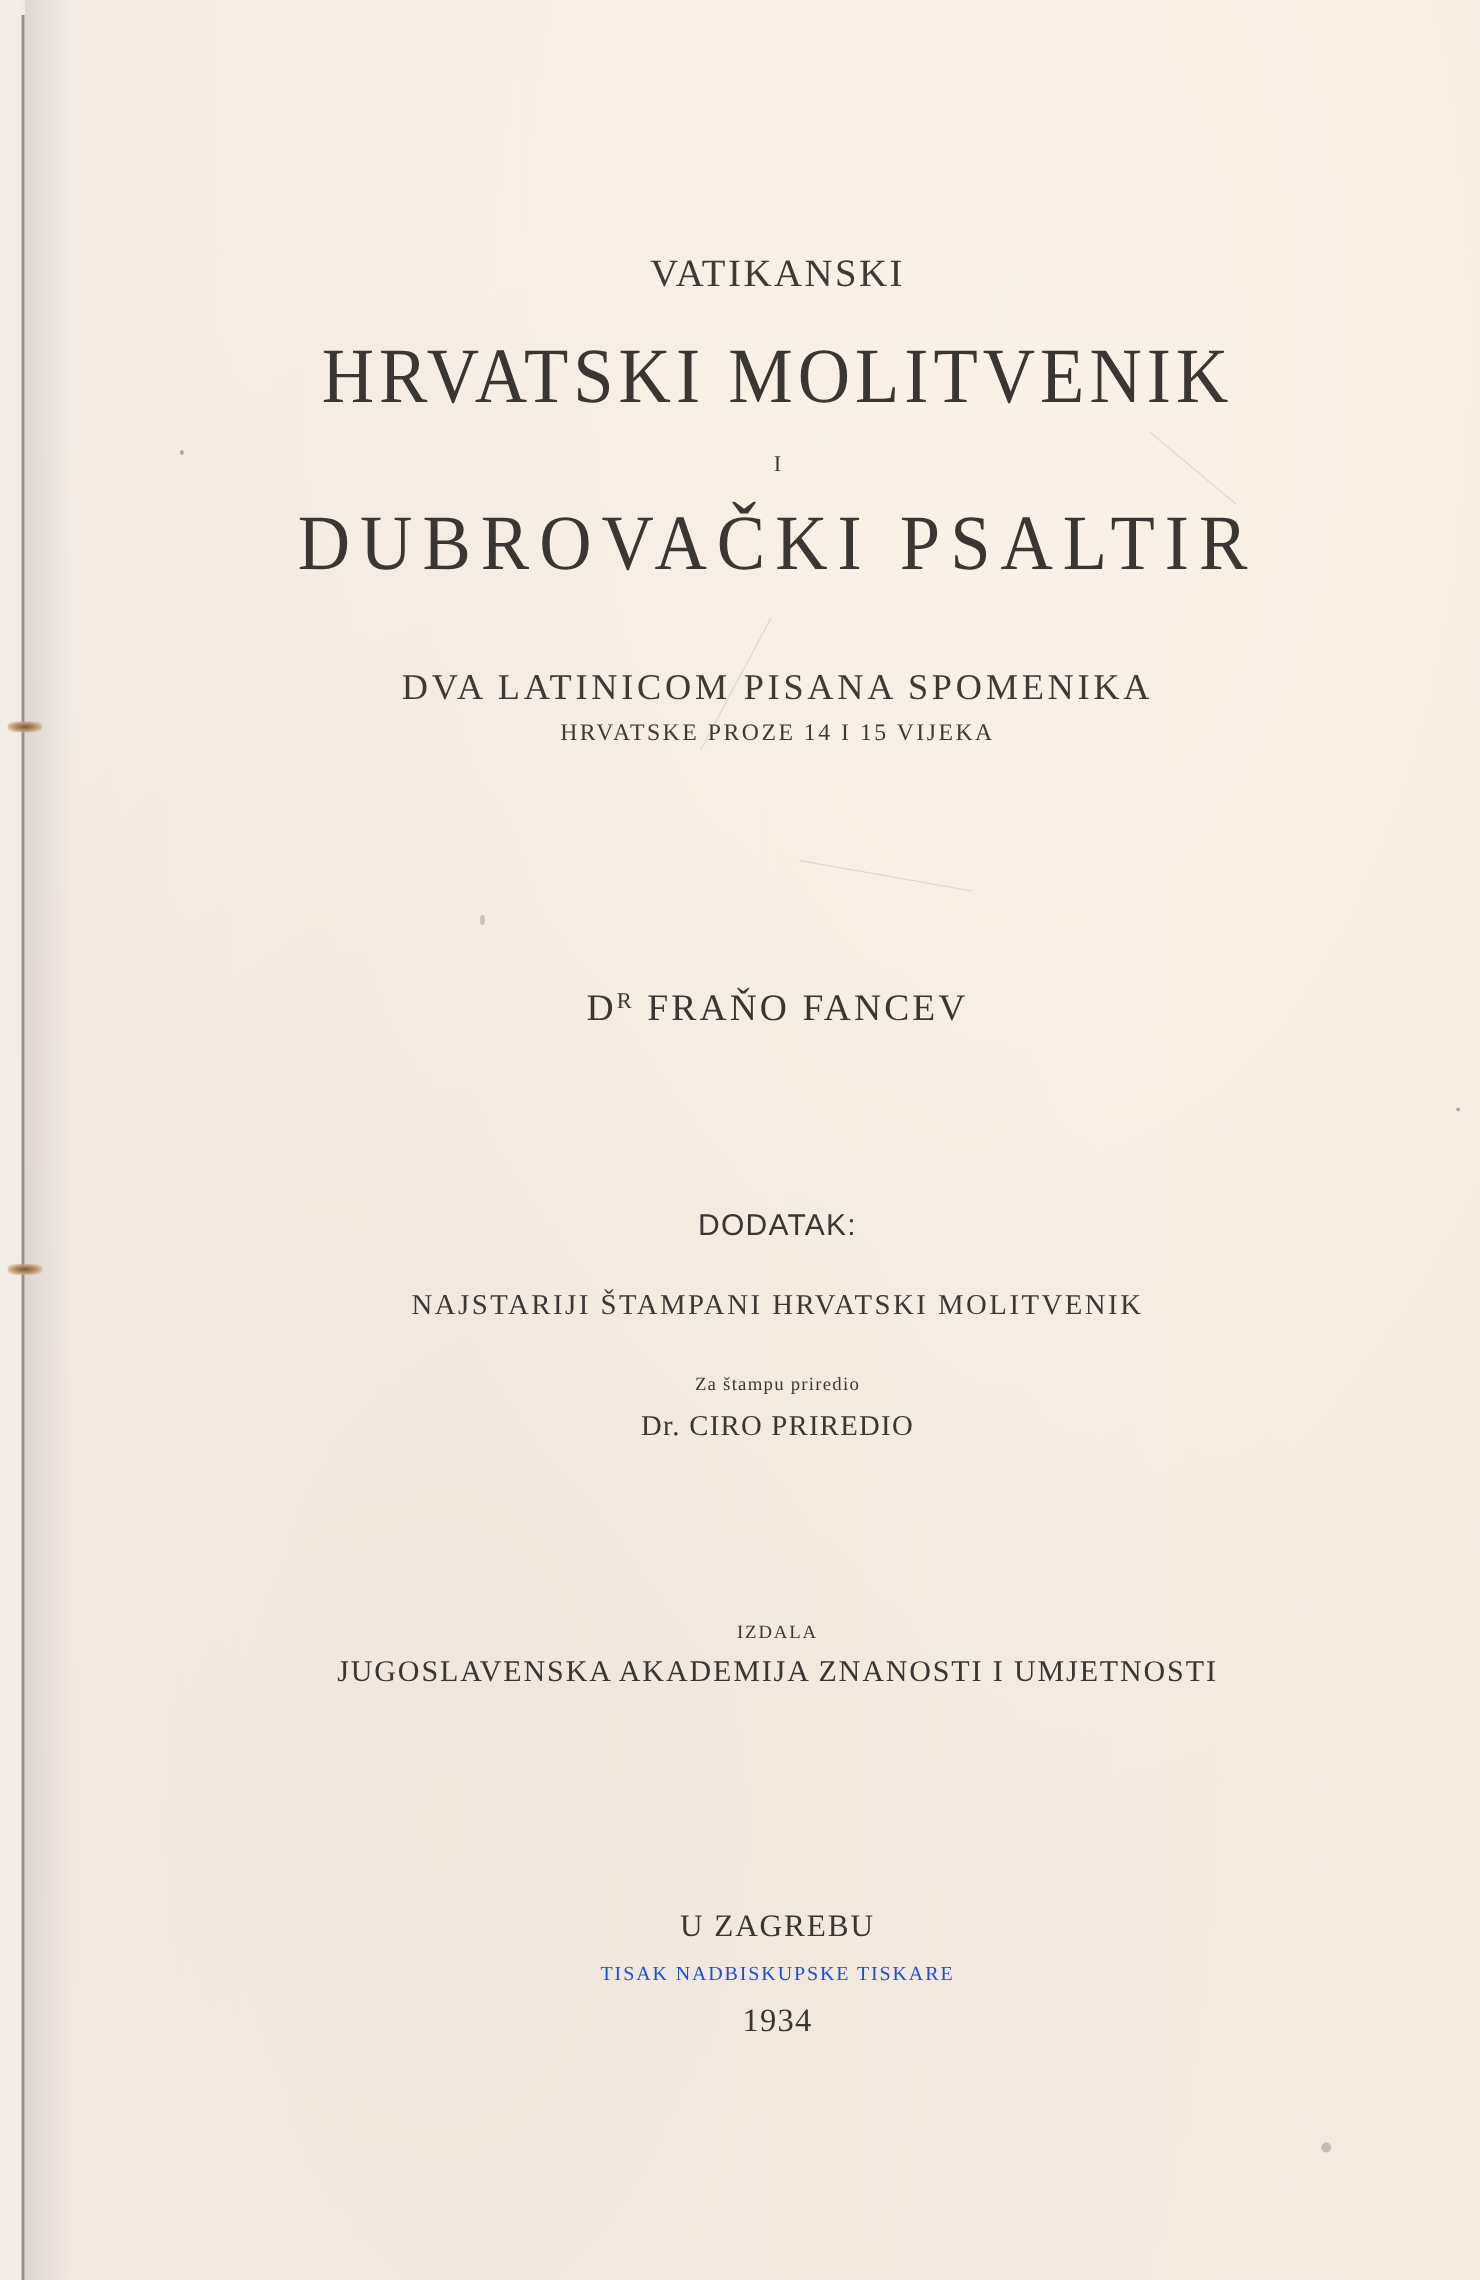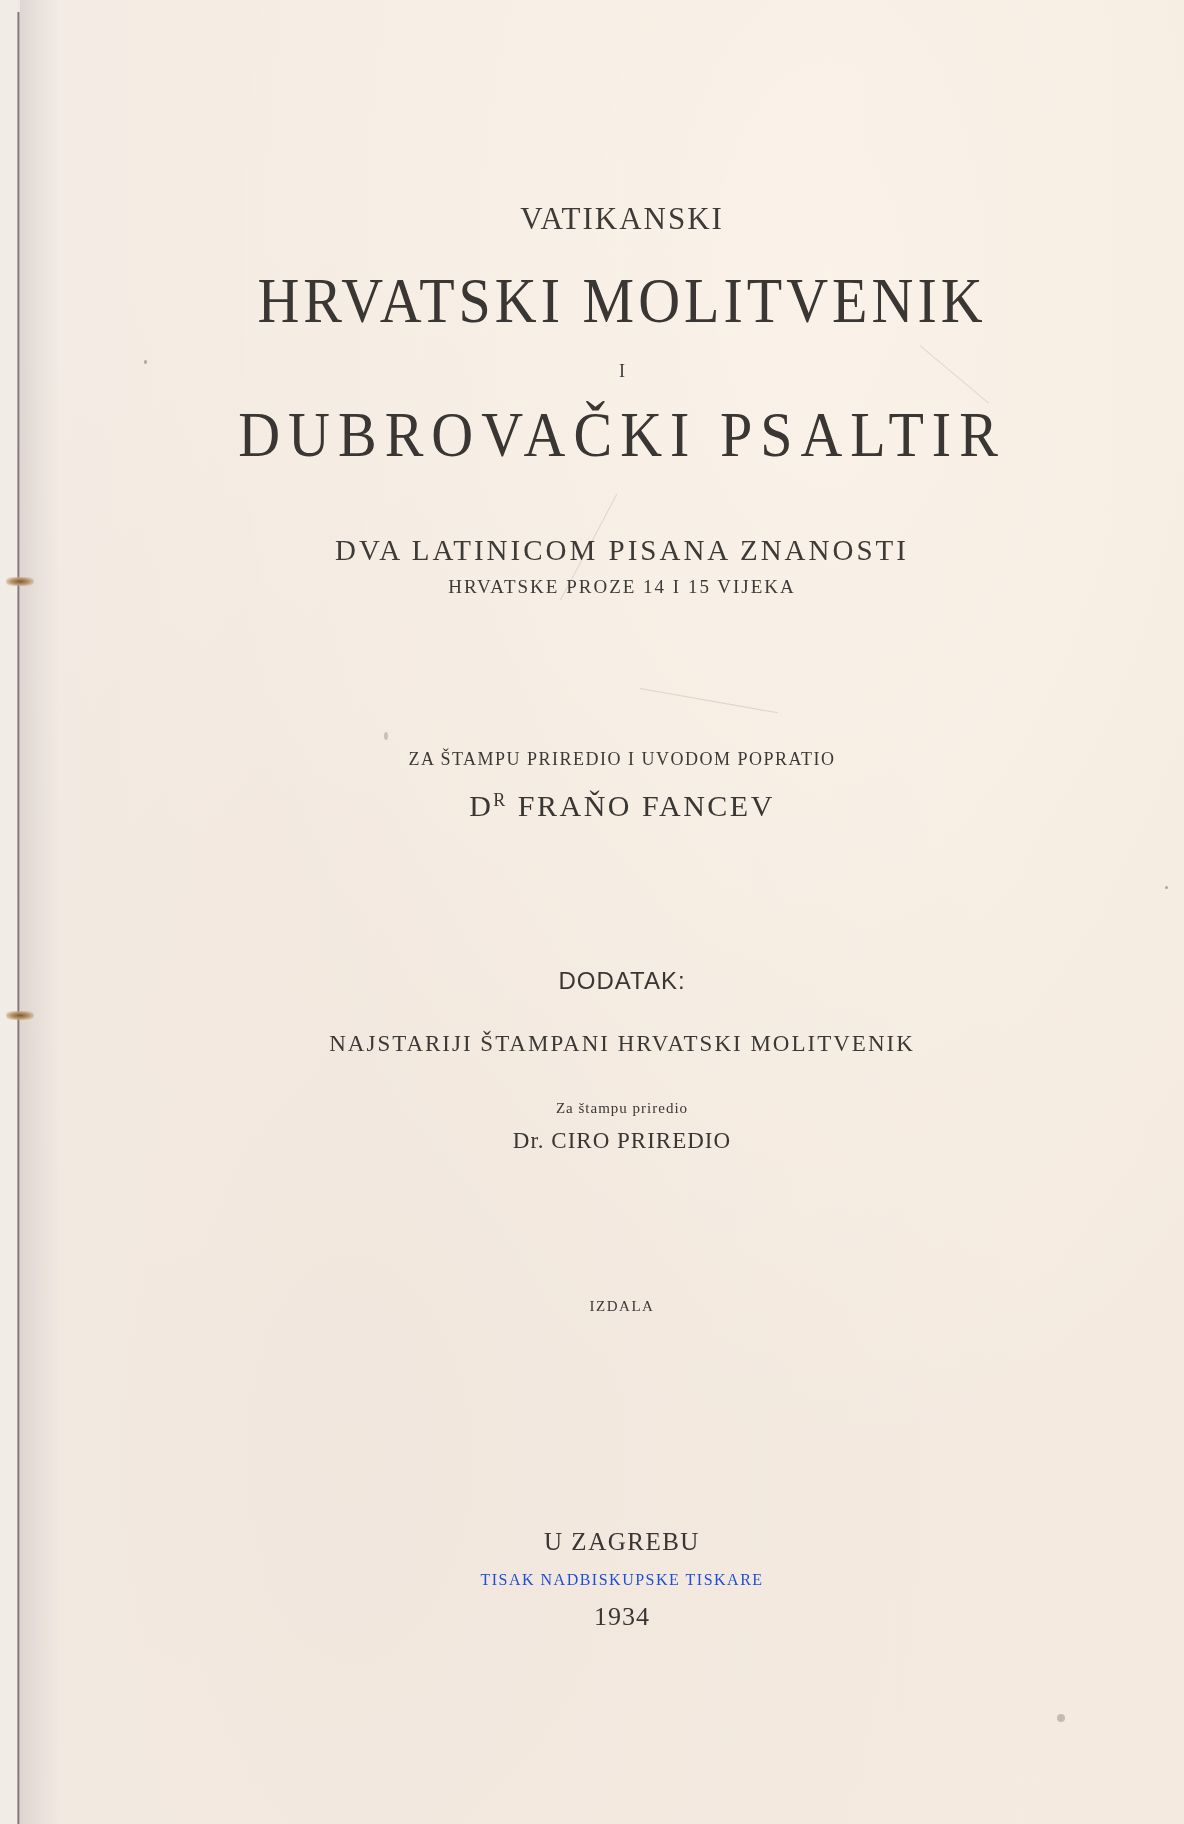--- a/index.html
+++ b/index.html
@@ -214,29 +214,29 @@
 <div class="speck" style="left:1057px; top:1714px; width:8px; height:8px; background:rgba(110,100,100,0.35);"></div>
 <div class="speck" style="left:1165px; top:886px; width:3px; height:3px;"></div>
 <div class="speck" style="left:384px; top:732px; width:4px; height:8px; background:rgba(140,130,130,0.4);"></div>
 
 <div class="page">
   <div class="line t-vatikanski">VATIKANSKI</div>
   <div class="line t-main-1">HRVATSKI MOLITVENIK</div>
   <div class="line t-conj-i">I</div>
   <div class="line t-main-2">DUBROVAČKI PSALTIR</div>
 
-  <div class="line t-sub-1">DVA LATINICOM PISANA ZNANOSTI</div>
+  <div class="line t-sub-1">DVA LATINICOM PISANA SPOMENIKA</div>
   <div class="line t-sub-2">HRVATSKE PROZE 14 I 15 VIJEKA</div>
 
-  <div class="line t-editor-label">ZA ŠTAMPU PRIREDIO I UVODOM POPRATIO</div>
   <div class="line t-editor-name"><span>D</span><span class="sup">R</span><span> FRAŇO FANCEV</span></div>
 
   <div class="line t-dodatak">DODATAK:</div>
   <div class="line t-dodatak-title">NAJSTARIJI ŠTAMPANI HRVATSKI MOLITVENIK</div>
   <div class="line t-dodatak-label">Za štampu priredio</div>
   <div class="line t-dodatak-name">Dr. CIRO PRIREDIO</div>
 
   <div class="line t-publisher-label">IZDALA</div>
+  <div class="line t-publisher-name">JUGOSLAVENSKA AKADEMIJA ZNANOSTI I UMJETNOSTI</div>
 
   <div class="line t-place">U ZAGREBU</div>
   <div class="line t-printer">TISAK NADBISKUPSKE TISKARE</div>
   <div class="line t-year">1934</div>
 </div>
 
 </body></html>

